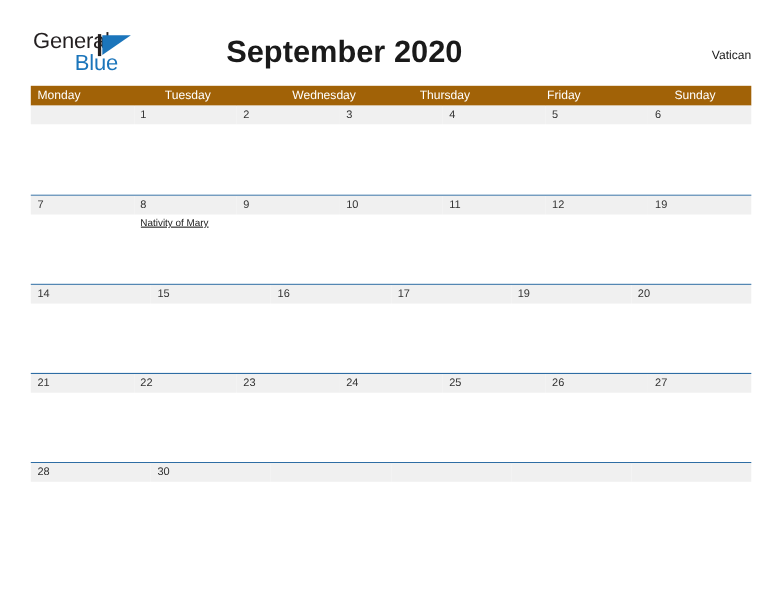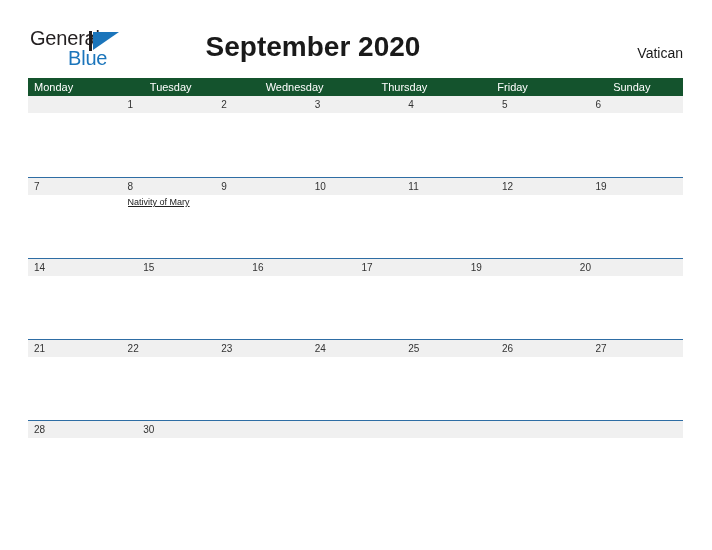--- a/index.html
+++ b/index.html
@@ -92,38 +92,38 @@
     color: #1a1a1a;
     font-weight: bold;
     white-space: nowrap;
     margin-left: 16px;
   }
 
   .locale {
     position: absolute;
     right: 29px;
     top: 45px;
-    font-size: 14px;
+    font-size: 11px;
     color: #1a1a1a;
     white-space: nowrap;
   }
 
   
   .calendar {
     position: absolute;
     left: 28px;
     top: 78px;
     width: 655px;
   }
 
   .weekday-row {
     display: flex;
     width: 100%;
     height: 18px;
-    background: #14532d;
+    background: #a16207;
     gap: 40px;
   }
   .weekday-cell {
     flex: 1 1 0;
     font-size: 11px;
     color: #ffffff;
     line-height: 18px;
     padding-left: 6px;
     box-sizing: border-box;
     white-space: nowrap;

